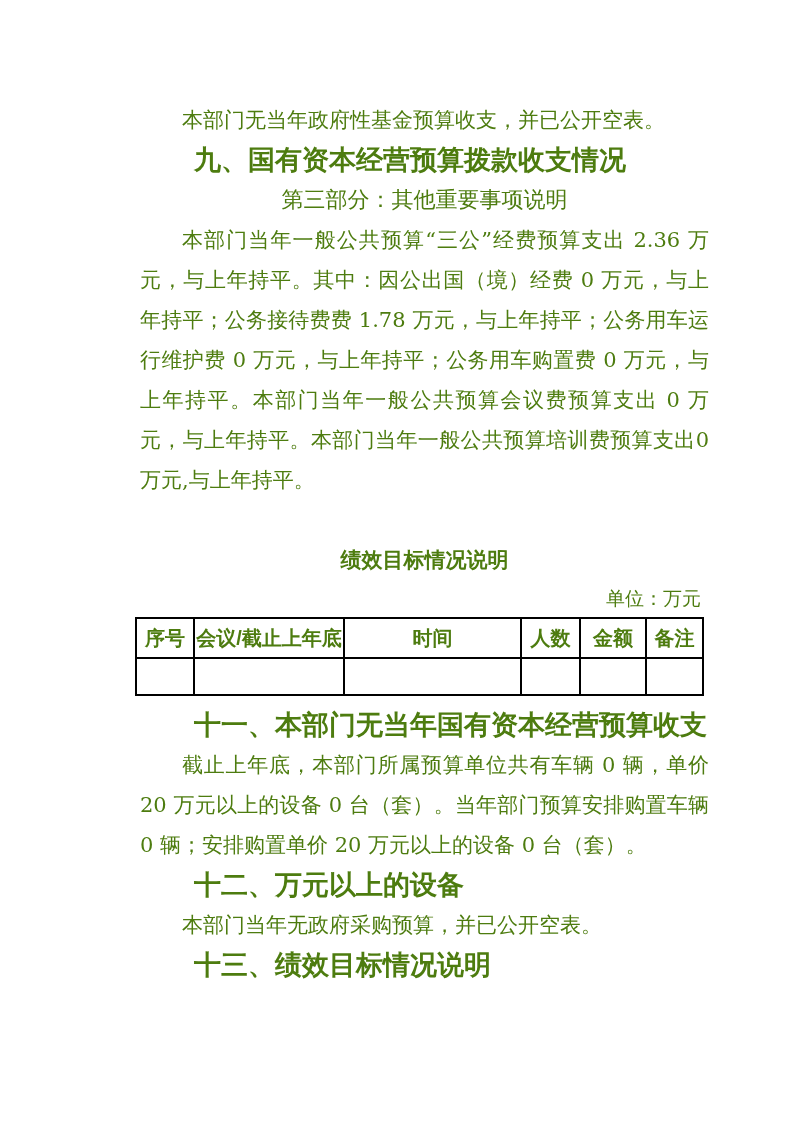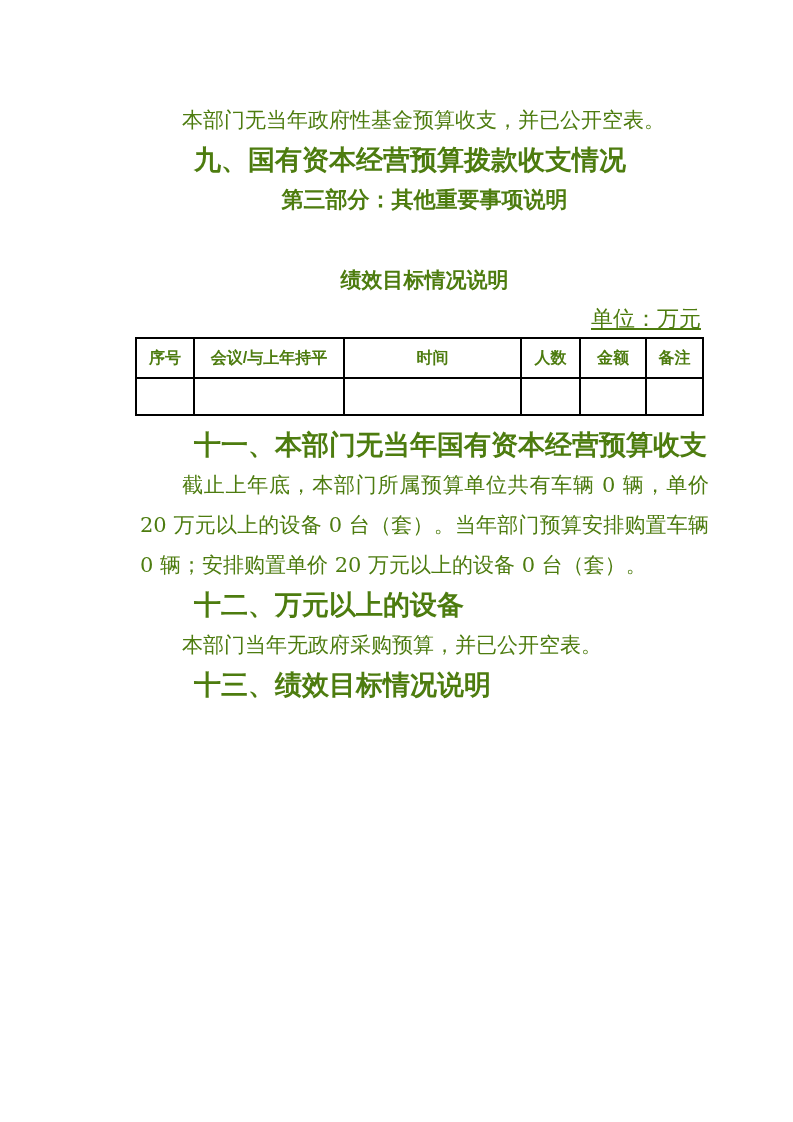--- a/index.html
+++ b/index.html
@@ -34,59 +34,58 @@
     font-weight: 700;
     font-size: 27px;
     line-height: 40px;
   }
 
   .part-title {
     margin: 0;
     text-indent: 0;
     text-align: center;
     font-family: "Liberation Sans", "DejaVu Sans", sans-serif;
-    font-weight: 700;
+    font-weight: 400;
     font-size: 22px;
     line-height: 40px;
   }
 
   .table-title {
     margin: 40px 0 0 0;
     text-align: center;
     font-family: "Liberation Sans", "DejaVu Sans", sans-serif;
     font-weight: 700;
     font-size: 21px;
     line-height: 40px;
   }
 
   .unit-line {
     height: 37px;
     line-height: 37px;
     text-align: right;
-    font-size: 22px;
+    font-size: 19px;
     padding-right: 8px;
-    text-decoration: underline;
   }
 
   table.detail-table {
     width: 567px;
     margin-left: -5px;
     border-collapse: collapse;
     table-layout: fixed;
   }
   table.detail-table th,
   table.detail-table td {
     border: 2px solid #000000;
     padding: 0;
   }
   table.detail-table thead th {
     height: 40px;
     font-family: "Liberation Sans", "DejaVu Sans", sans-serif;
     font-weight: 700;
-    font-size: 16px;
+    font-size: 20px;
     line-height: 1.1;
     text-align: center;
     vertical-align: middle;
   }
   table.detail-table tbody td {
     height: 37px;
   }
 
   .heading.after-table { margin-top: 9px; }
 </style>
@@ -96,38 +95,39 @@
 <div class="page">
 
   <p class="para">本部门无当年政府性基金预算收支，并已公开空表。</p>
 
   <h2 class="heading">九、国有资本经营预算拨款收支情况</h2>
 
 
   <h2 class="part-title">第三部分：其他重要事项说明</h2>
 
 
+  <p class="para justify">本部门当年一般公共预算“三公”经费预算支出 2.36 万元，与上年持平。其中：因公出国（境）经费 0 万元，与上年持平；公务接待费费 1.78 万元，与上年持平；公务用车运行维护费 0 万元，与上年持平；公务用车购置费 0 万元，与上年持平。本部门当年一般公共预算会议费预算支出 0 万元，与上年持平。本部门当年一般公共预算培训费预算支出0万元,与上年持平。</p>
 
   <h3 class="table-title">绩效目标情况说明</h3>
 
   <div class="unit-line">单位：万元</div>
 
   <table class="detail-table">
     <colgroup>
       <col style="width:58px">
       <col style="width:150px">
       <col style="width:177px">
       <col style="width:59px">
       <col style="width:66px">
       <col style="width:57px">
     </colgroup>
     <thead>
       <tr>
         <th>序号</th>
-        <th>会议/与上年持平</th>
+        <th>会议/截止上年底</th>
         <th>时间</th>
         <th>人数</th>
         <th>金额</th>
         <th>备注</th>
       </tr>
     </thead>
     <tbody>
       <tr>
         <td></td>
         <td></td>

